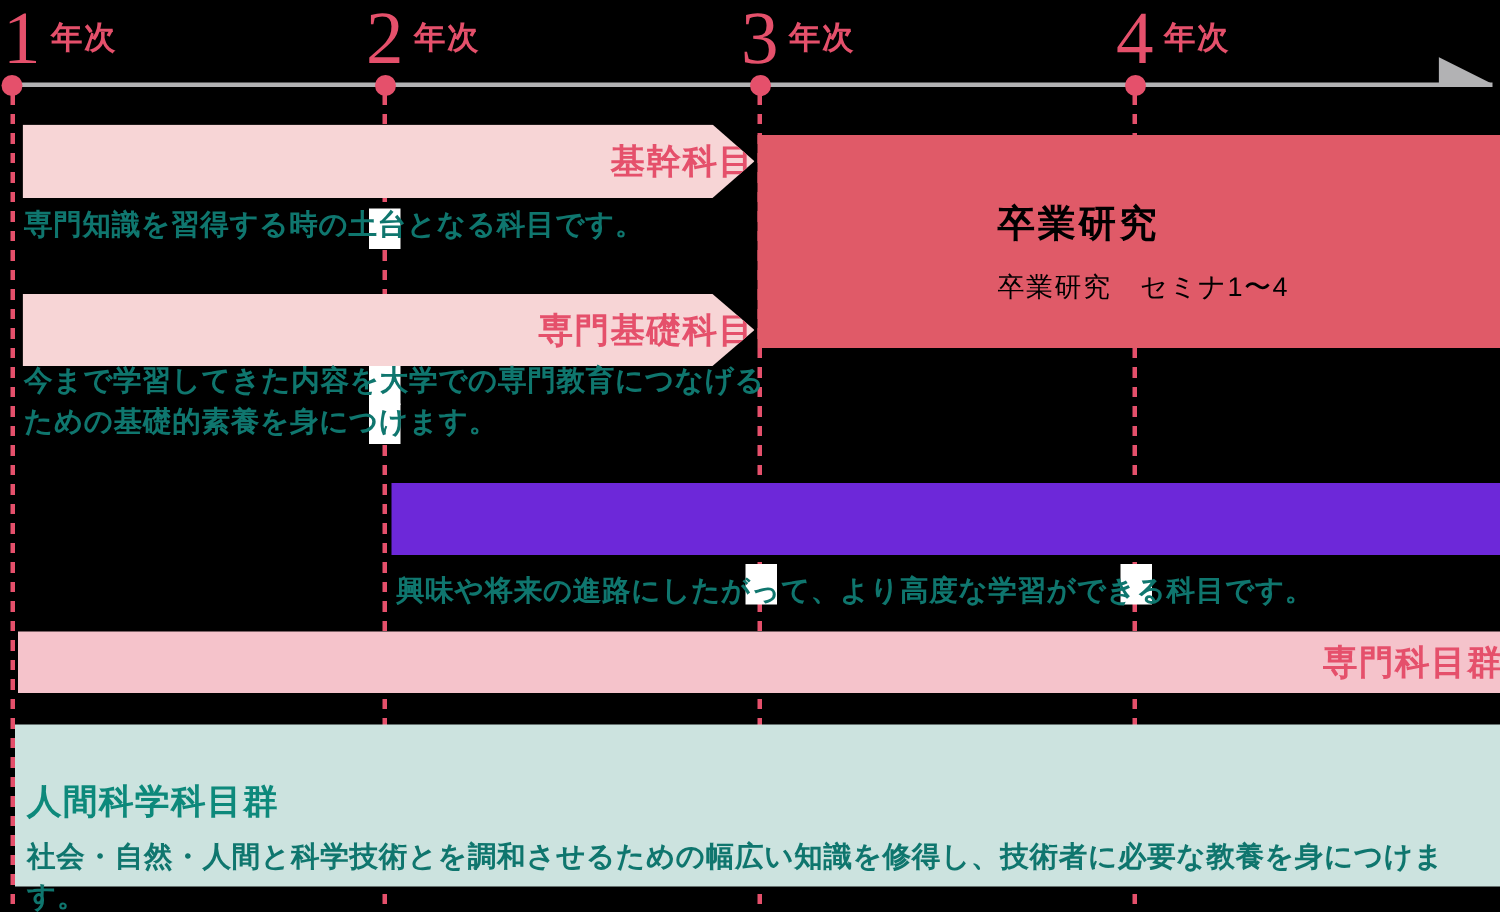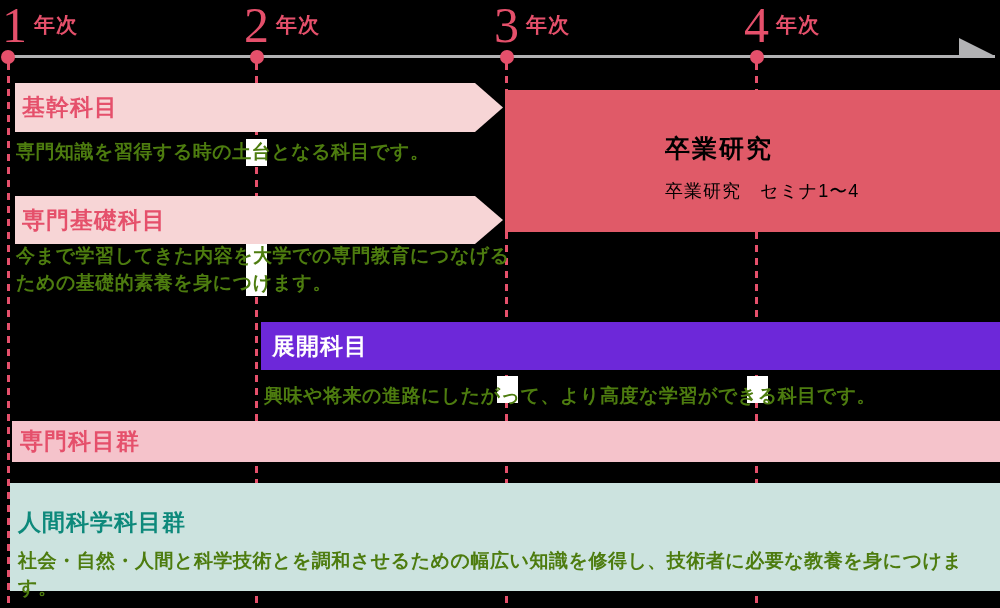--- a/index.html
+++ b/index.html
@@ -11,40 +11,40 @@
   .hline{position:absolute;left:8px;top:55px;width:987px;height:3px;background:#b2b2b4;z-index:3;}
   .arrowhead{position:absolute;left:959px;top:38px;width:36px;height:18px;background:#b2b2b4;
     clip-path:polygon(0 0,100% 100%,0 100%);z-index:3;}
   .dot{position:absolute;top:50px;width:14px;height:14px;border-radius:50%;background:#e5506b;z-index:4;}
   .vline{position:absolute;top:63px;width:3px;height:545px;z-index:1;
     background:repeating-linear-gradient(to bottom,#e5506b 0 7px,transparent 7px 13px);}
   .year{position:absolute;top:0;display:flex;align-items:flex-start;color:#e5506b;z-index:3;}
   .year .num{font-family:"Liberation Serif","DejaVu Serif",serif;font-size:50px;line-height:50px;font-weight:400;}
   .year .suffix{font-size:21px;font-weight:bold;margin-left:7px;margin-top:11px;letter-spacing:1px;}
   
-  .bar{position:absolute;display:flex;align-items:center;z-index:3;box-sizing:border-box;}
+  .bar{position:absolute;display:flex;align-items:center;z-index:3;box-sizing:border-box;justify-content:flex-end;}
   .bar-label{font-size:23px;font-weight:bold;letter-spacing:1px;}
   .arrowbar{clip-path:polygon(0 0,calc(100% - 28px) 0,100% 50%,calc(100% - 28px) 100%,0 100%);}
   .bar-kikan{left:15px;top:83px;width:488px;height:49px;background:#f7d5d6;padding-left:7px;}
   .bar-senmonkiso{left:15px;top:196px;width:488px;height:48px;background:#f7d5d6;padding-left:7px;}
   .bar-kikan .bar-label,.bar-senmonkiso .bar-label,.bar-senmongun .bar-label{color:#e5506b;}
   .box-sotsugyo{position:absolute;left:505px;top:90px;width:495px;height:142px;background:#e05a68;
     z-index:3;box-sizing:border-box;padding:42px 0 0 160px;color:#000000;}
   .box-sotsugyo .title{font-size:25px;font-weight:bold;letter-spacing:2px;}
   .box-sotsugyo .subtitle{font-size:18px;margin-top:14px;letter-spacing:1px;}
   .bar-tenkai{left:261px;top:322px;width:888px;height:48px;background:#6d28d9;padding-left:11px;}
   .bar-tenkai .bar-label{color:#fff;}
   .bar-senmongun{left:12px;top:421px;width:990px;height:41px;background:#f5c3cb;padding-left:8px;}
   .bar-ningen{position:absolute;left:10px;top:483px;width:990px;height:108px;background:#cce3df;
     z-index:3;box-sizing:border-box;padding:24px 0 0 8px;}
-  .bar-ningen .bar-label{color:#0d897b;}
+  .bar-ningen .bar-label{color:#0d897b;margin-top:12px;}
   .bar-ningen .desc{position:static;margin-top:9px;}
   
-  .desc{position:absolute;z-index:4;color:#4d7c0f;font-size:19px;line-height:27px;
-    font-weight:600;letter-spacing:0.5px;margin:0;}
+  .desc{position:absolute;z-index:4;color:#0f766e;font-size:19px;line-height:27px;
+    font-weight:600;letter-spacing:0.5px;margin:0;font-family:Liberation Mono, monospace;}
   .desc-kikan{left:16px;top:138px;}
   .desc-senmonkiso{left:16px;top:242px;}
   .desc-tenkai{left:264px;top:382px;}
   
   .mask{position:absolute;width:21px;height:27px;background:#ffffff;z-index:2;}
 </style>
 </head>
 <body>
 
 <div class="stage">

